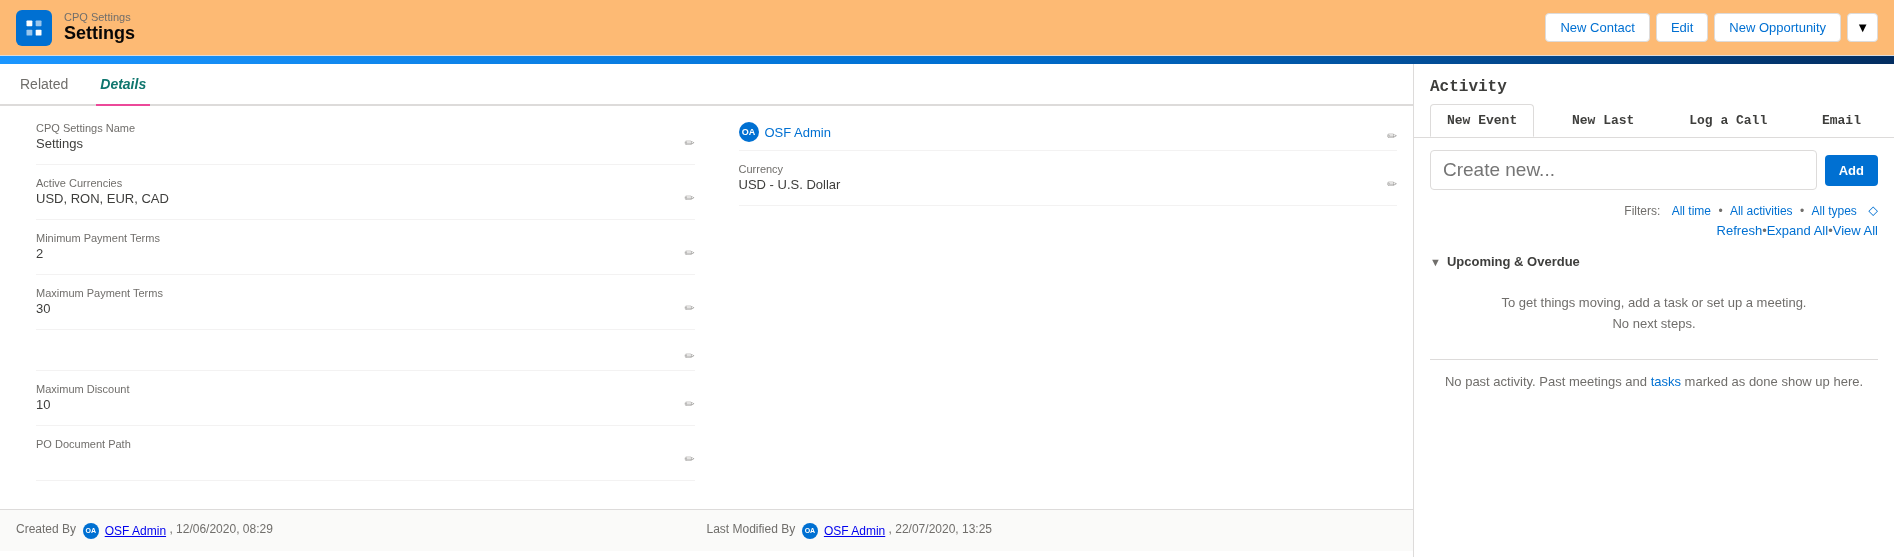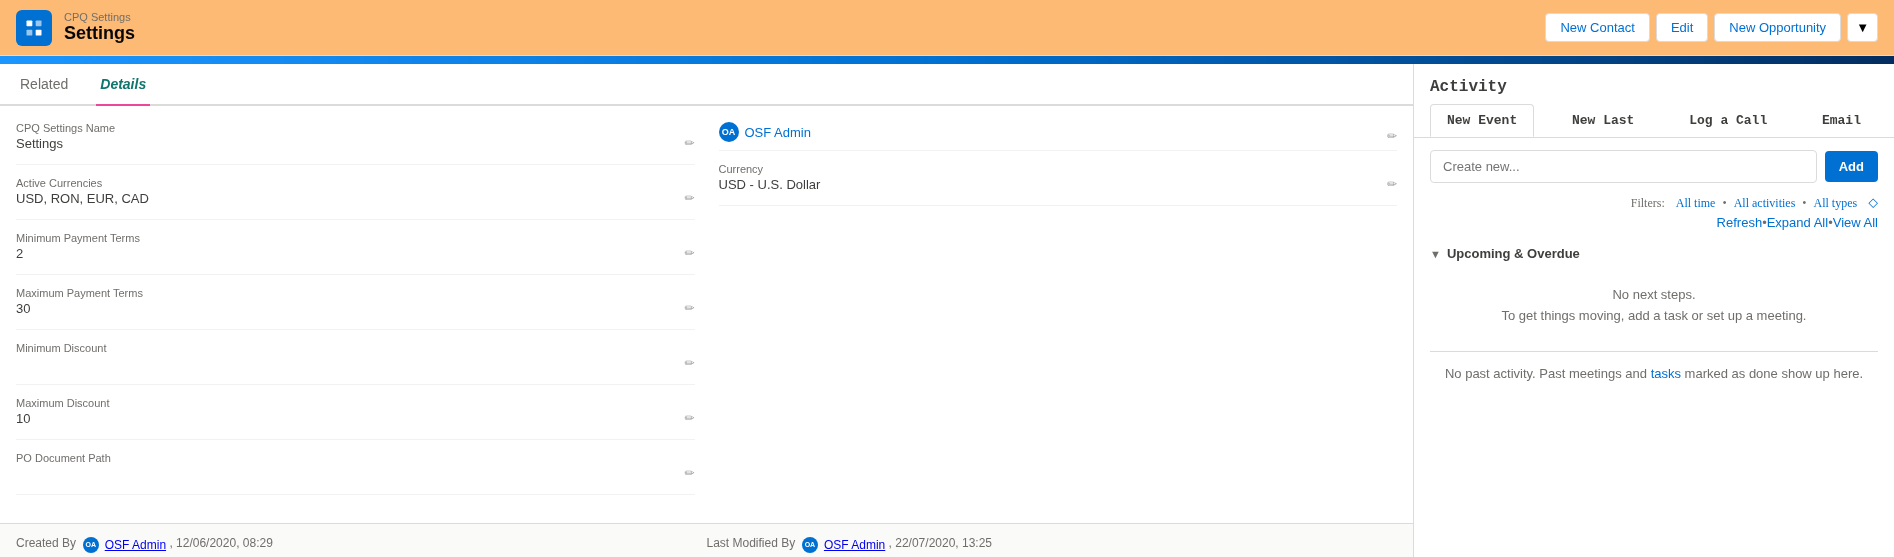--- a/index.html
+++ b/index.html
@@ -93,20 +93,21 @@
 
     
     .fields-area {
       display: flex;
       padding: 16px;
       gap: 0;
     }
     .fields-col {
       flex: 1;
       padding-right: 24px;
+      margin-left: 20px;
     }
     .fields-col:last-child { padding-right: 0; }
 
     .field-group {
       margin-bottom: 12px;
       border-bottom: 1px solid #f3f2f2;
       padding-bottom: 8px;
       position: relative;
     }
     .field-label {
@@ -203,21 +204,21 @@
       display: flex;
       gap: 8px;
       margin-bottom: 12px;
       align-items: center;
     }
     .create-input {
       flex: 1;
       padding: 8px 12px;
       border: 1px solid #dddbda;
       border-radius: 4px;
-      font-size: 13px;
+      font-size: 19px;
       color: #706e6b;
       background: #fff;
     }
     .btn-add {
       padding: 8px 14px;
       background: #0070d2;
       color: #fff;
       border: none;
       border-radius: 4px;
       cursor: pointer;
@@ -226,21 +227,20 @@
     }
 
     .filters-row {
       display: flex;
       align-items: center;
       justify-content: flex-end;
       font-size: 12px;
       color: #706e6b;
       gap: 4px;
       margin-bottom: 4px;
-      font-family: Liberation Serif, serif;
     }
     .filter-link { color: #0070d2; cursor: pointer; text-decoration: none; }
     .filter-icon { color: #0070d2; font-size: 14px; cursor: pointer; }
 
     .action-links-row {
       display: flex;
       justify-content: flex-end;
       font-size: 13px;
       margin-bottom: 16px;
     }
@@ -335,21 +335,20 @@
           <span class="field-edit-icon">✏</span>
         </div>
 
         <div class="field-group">
           <div class="field-label">Maximum Payment Terms</div>
           <div class="field-value">30</div>
           <span class="field-edit-icon">✏</span>
         </div>
 
         <div class="field-group">
-          <div class="field-label">Minimum Discount</div>
           <div class="field-value empty"></div>
           <span class="field-edit-icon">✏</span>
         </div>
 
         <div class="field-group">
           <div class="field-label">Maximum Discount</div>
           <div class="field-value">10</div>
           <span class="field-edit-icon">✏</span>
         </div>
 
@@ -438,22 +437,22 @@
         <span class="separator">•</span>
         <a href="#" class="action-link">View All</a>
       </div>
 
       <div class="upcoming-section">
         <div class="upcoming-header">
           <span class="chevron">▼</span>
           <span>Upcoming &amp; Overdue</span>
         </div>
         <div class="no-steps">
+          <div>To get things moving, add a task or set up a meeting.</div>
           <div>No next steps.</div>
-          <div>To get things moving, add a task or set up a meeting.</div>
         </div>
       </div>
 
       <div class="past-activity">
         <span>No past activity. Past meetings and <a href="#" class="link">tasks</a> marked as done show up here.</span>
       </div>
     </div>
   </div>
 
 </div>

